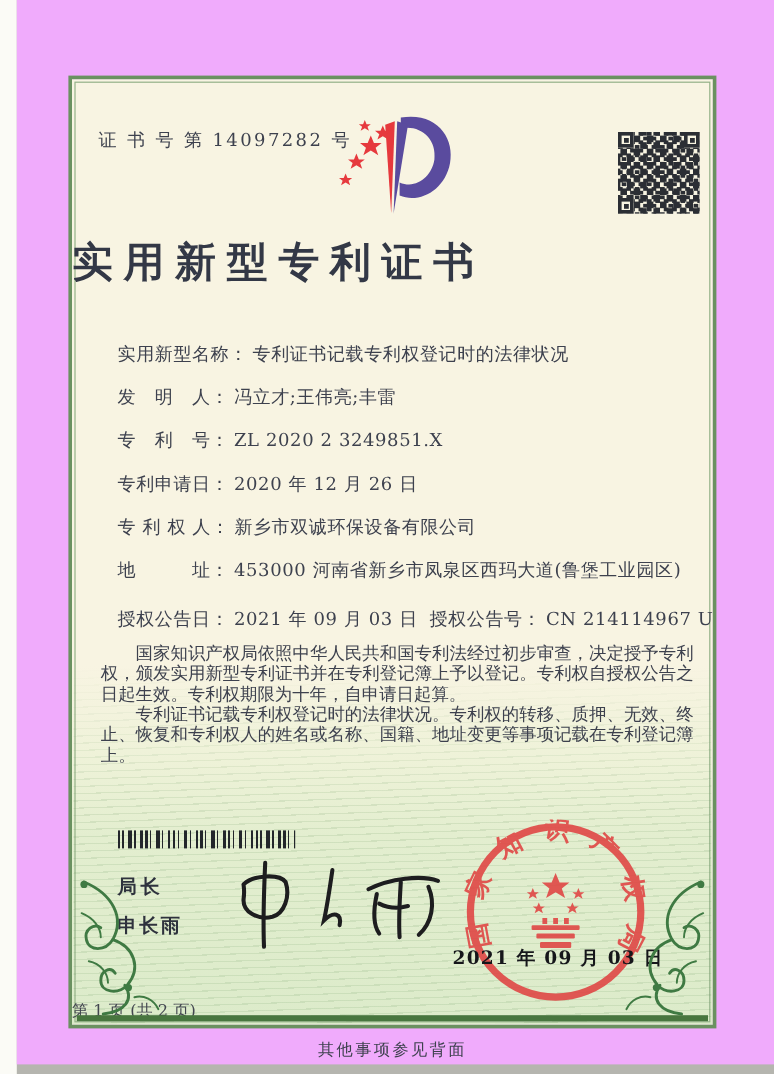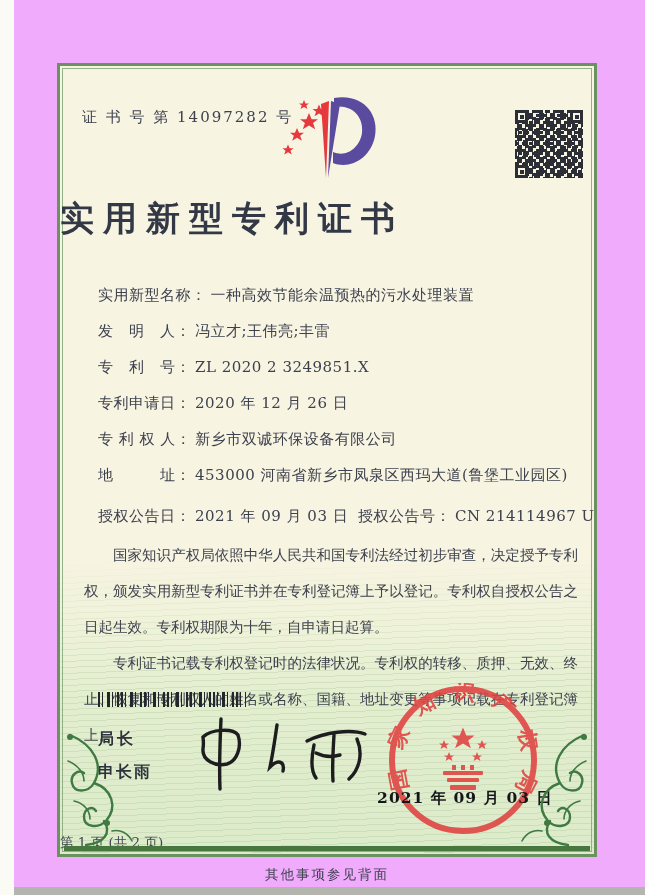--- a/index.html
+++ b/index.html
@@ -43,21 +43,21 @@
   .qr .finder{position:absolute;width:13px;height:13px;border:3.5px solid #2b2e34;background:#f8f4e2;box-sizing:border-box;}
   .qr .finder::after{content:"";position:absolute;inset:1.5px;background:#2b2e34;}
   .qr .f-tl{left:0;top:0}.qr .f-tr{right:0;top:0}.qr .f-bl{left:0;bottom:0}
   .title{
     position:absolute;left:0;top:130px;width:100%;text-align:left;
     font-size:34px;font-weight:600;letter-spacing:9px;color:#333846;
   }
   .field-row{position:absolute;left:38px;font-size:15px;letter-spacing:.5px;white-space:nowrap;}
   .field-row .lbl{margin-right:4px;text-align:right;}
   .grant-label2{position:absolute;left:260px;top:0;}
-  .paras{position:absolute;left:24px;top:471px;width:494px;font-size:14.5px;line-height:36px;text-align:justify;}
+  .paras{position:absolute;left:24px;top:471px;width:494px;font-size:14.5px;line-height:17px;text-align:justify;}
   .paras p{margin:0;text-indent:2em;}
   .barcode{
     position:absolute;left:38px;top:626px;width:148px;height:15px;
     background:repeating-linear-gradient(90deg,
       #23262b 0 2px,transparent 2px 4px,#23262b 4px 5px,transparent 5px 9px,
       #23262b 9px 12px,transparent 12px 14px,#23262b 14px 15px,transparent 15px 19px,
       #23262b 19px 21px,transparent 21px 23px);
   }
   .sig-role{position:absolute;left:38px;top:663px;font-size:16px;font-weight:600;color:#2e323d;letter-spacing:3px;}
   .sig-name{position:absolute;left:38px;top:696px;font-size:16px;font-weight:600;color:#2e323d;letter-spacing:2px;}
@@ -102,21 +102,21 @@
 
     <div class="qr">
       <div class="finder f-tl"></div>
       <div class="finder f-tr"></div>
       <div class="finder f-bl"></div>
     </div>
 
     <div class="title">实用新型专利证书</div>
 
     <div class="field-row txt" style="top:220px">
-      <span class="lbl">实用新型名称：</span><span>一种高效节能余温预热的污水处理装置</span>
+      <span class="lbl">实用新型名称：</span><span>专利证书记载专利权登记时的法律状况</span>
     </div>
     <div class="field-row txt" style="top:256px">
       <span class="lbl">发　明　人：</span><span>冯立才;王伟亮;丰雷</span>
     </div>
     <div class="field-row txt" style="top:292px">
       <span class="lbl">专　利　号：</span><span>ZL 2020 2 3249851.X</span>
     </div>
     <div class="field-row txt" style="top:328px">
       <span class="lbl">专利申请日：</span><span>2020 年 12 月 26 日</span>
     </div>

